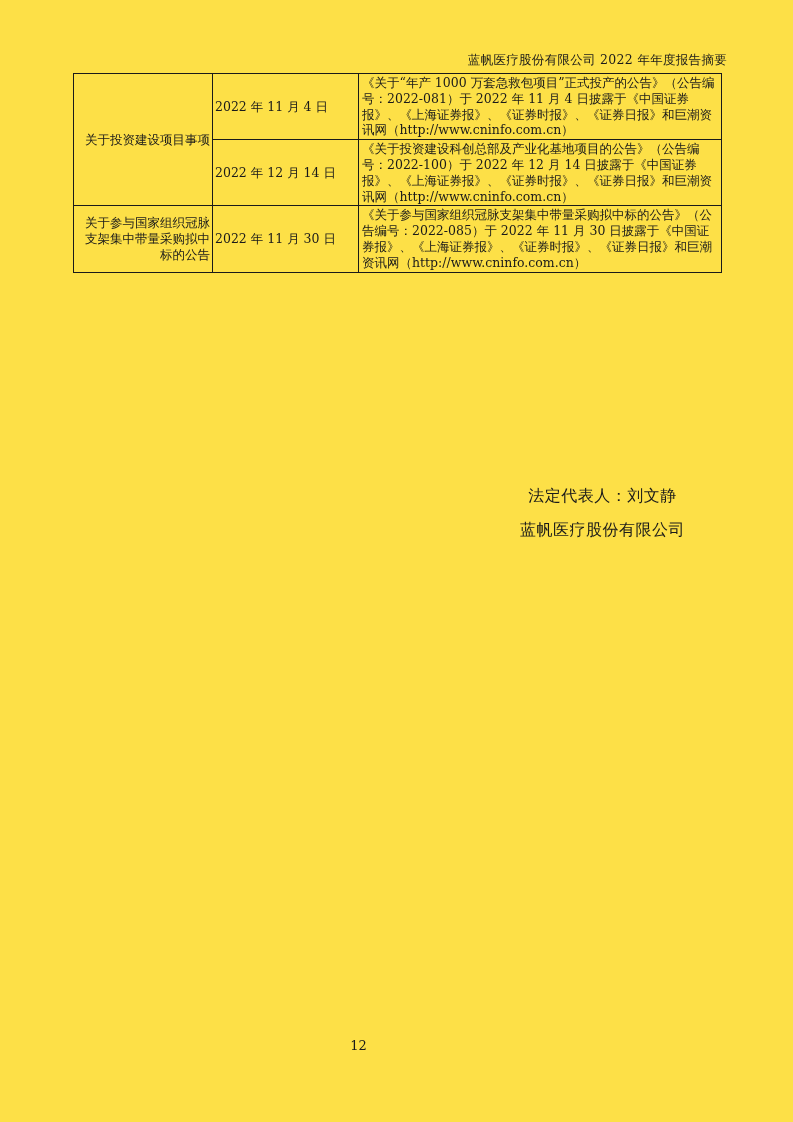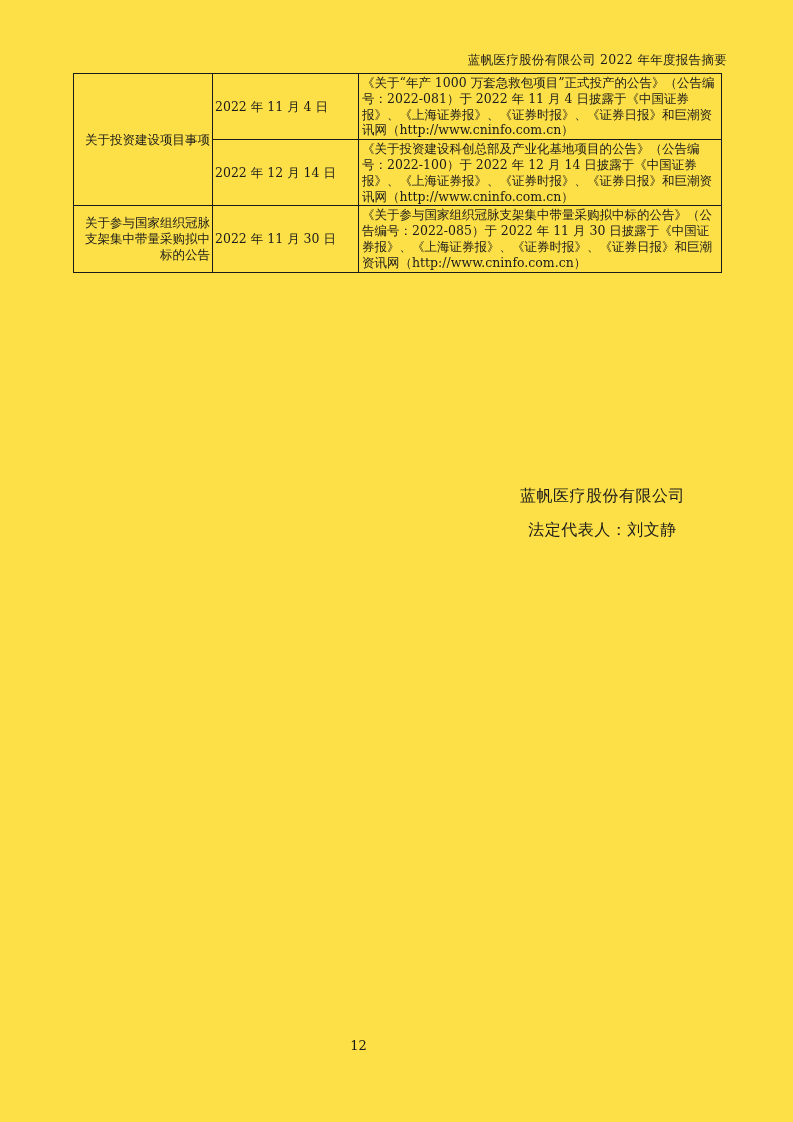--- a/index.html
+++ b/index.html
@@ -111,19 +111,19 @@
       </tr>
       <tr class="row-3">
         <td class="col-matter">关于参与国家组织冠脉支架集中带量采购拟中标的公告</td>
         <td class="col-date">2022 年 11 月 30 日</td>
         <td class="col-disclosure">《关于参与国家组织冠脉支架集中带量采购拟中标的公告》（公告编号：2022-085）于 2022 年 11 月 30 日披露于《中国证券报》、《上海证券报》、《证券时报》、《证券日报》和巨潮资讯网（http://www.cninfo.com.cn）</td>
       </tr>
     </tbody>
   </table>
 
   <div class="signature">
+    <div>法定代表人：刘文静</div>
     <div>蓝帆医疗股份有限公司</div>
-    <div>法定代表人：刘文静</div>
   </div>
 
   <div class="page-number">12</div>
 
 </div>
 
 </body></html>

